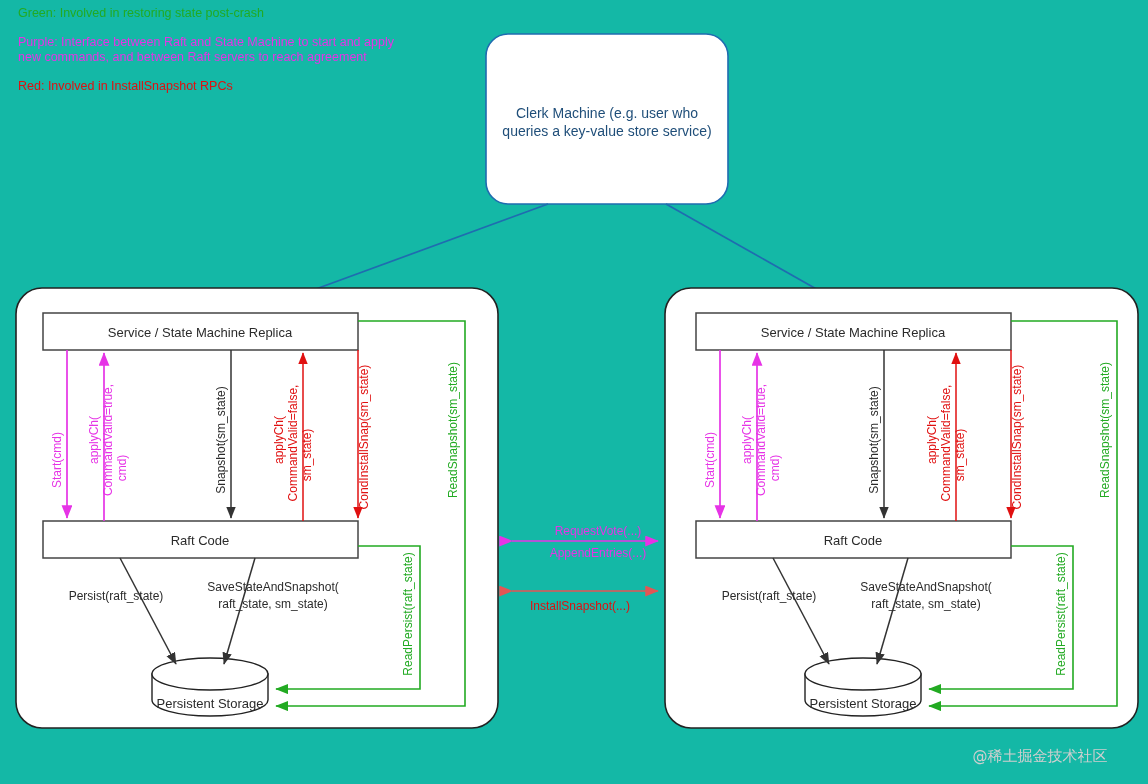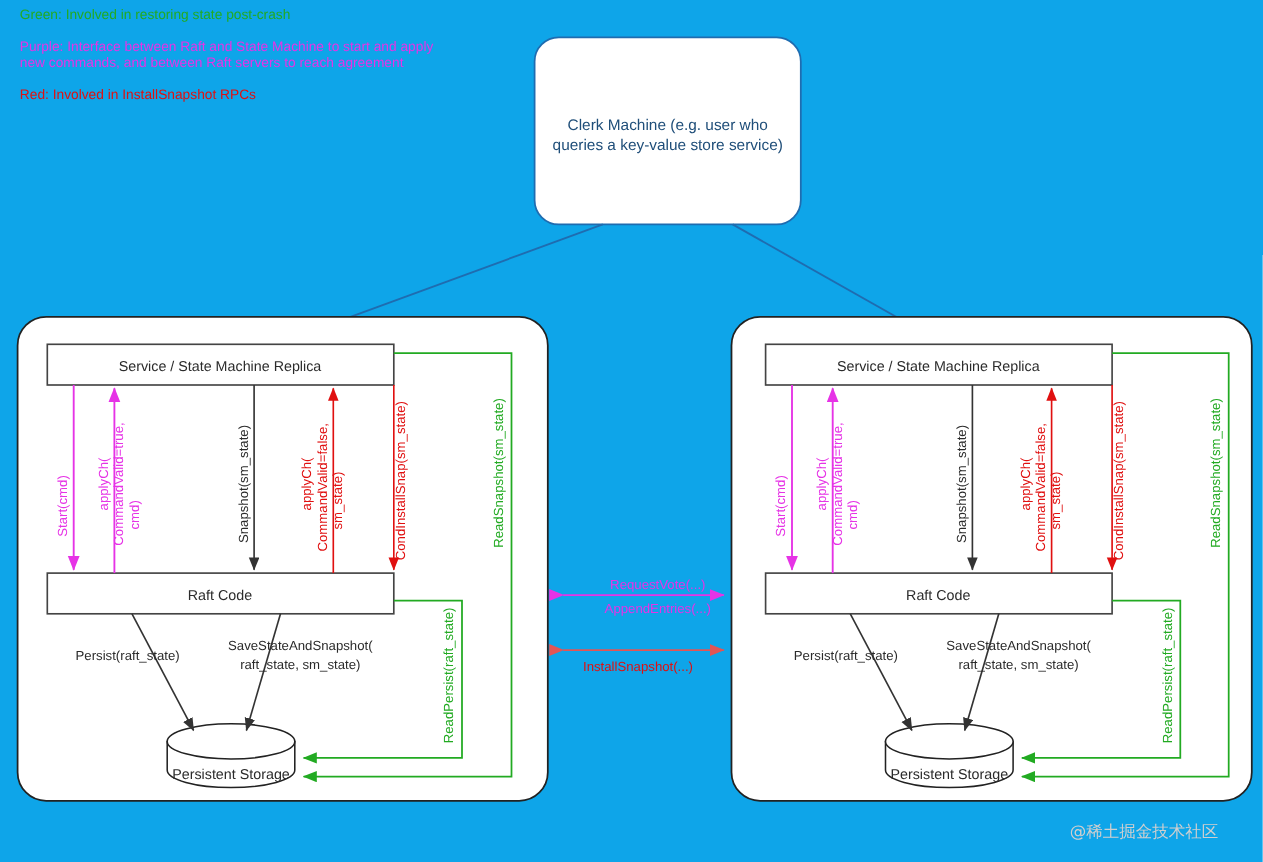--- a/index.html
+++ b/index.html
@@ -1,17 +1,17 @@
 <!DOCTYPE html>
 <html><head>
 <meta charset="utf-8">
 <style>
   html,body{margin:0;padding:0;background:#ffffff;}
   body{width:1148px;height:784px;font-family:"Liberation Sans",sans-serif;overflow:hidden;}
-  #stage{position:relative;width:1148px;height:784px;background:#0ea5e9;}
+  #stage{position:relative;width:1148px;height:784px;background:#14b8a6;}
   svg{display:block;}
   text{font-family:"Liberation Sans",sans-serif;}
   .lgnd{font-size:12.5px;}
   .boxlbl{font-size:13px;fill:#2b2b2b;}
   .clerklbl{font-size:14px;fill:#1f4e79;}
   .edgelbl{font-size:12px;}
   .vert{font-size:12px;}
   .wm{font-size:15px;fill:#cfcfcf;font-family:"DejaVu Sans",sans-serif;}
 </style>
 </head>

